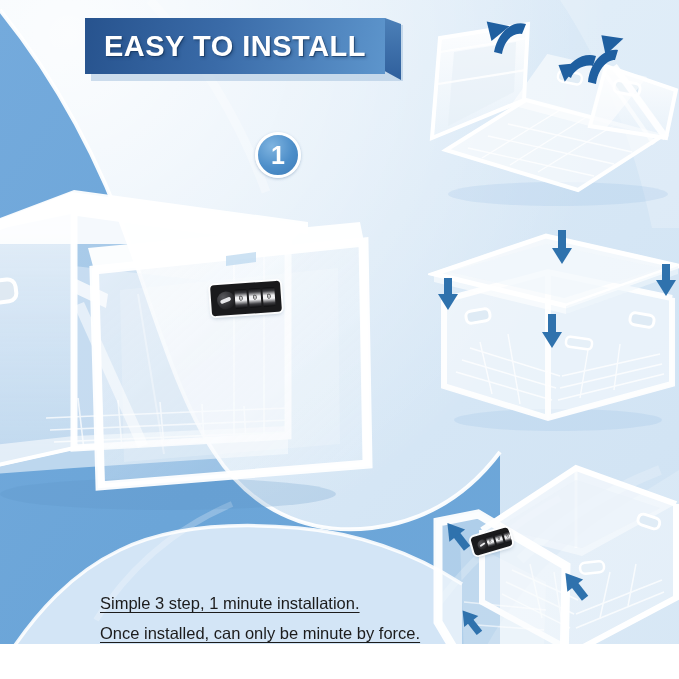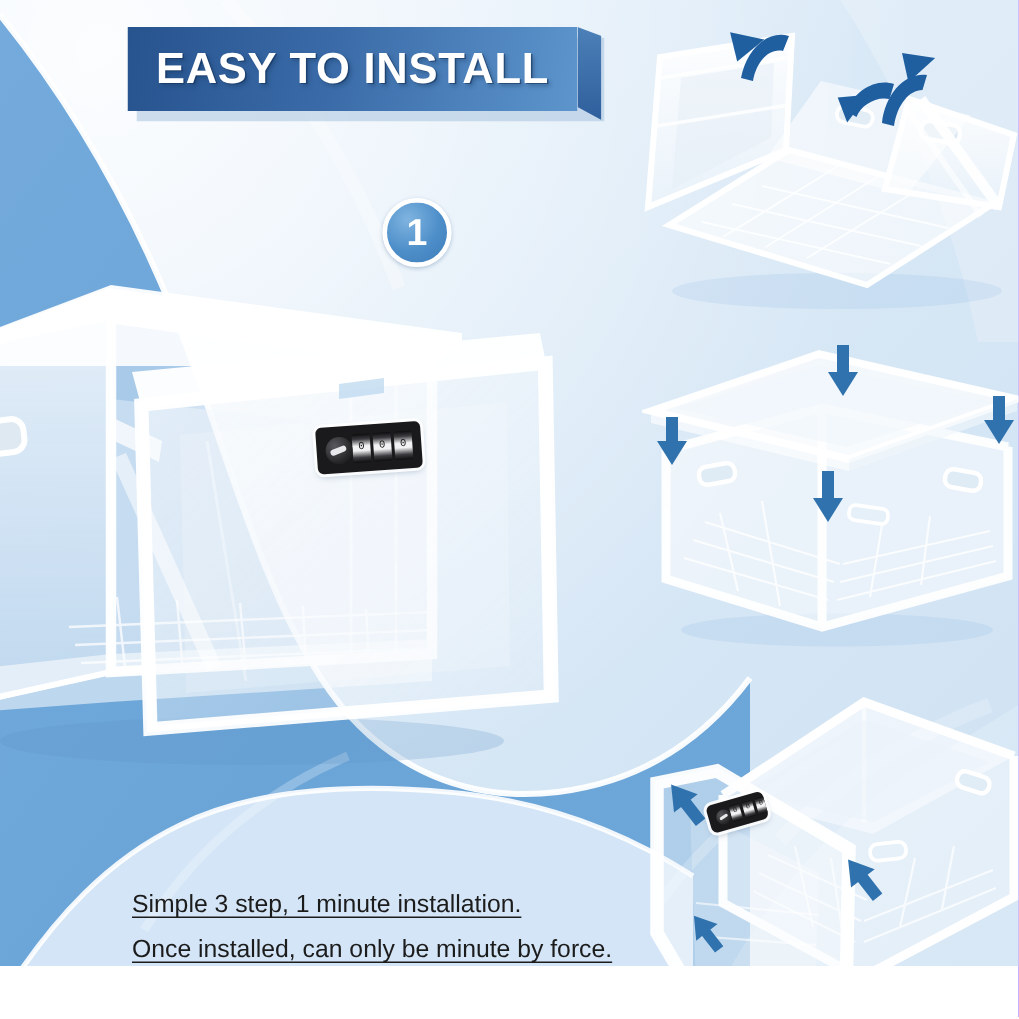--- a/index.html
+++ b/index.html
@@ -103,20 +103,21 @@
     top: 588px;
     width: 400px;
   }
   .caption-line {
     font-size: 16.5px;
     color: #1c1c1c;
     text-decoration: underline;
     text-underline-offset: 3px;
     line-height: 30px;
     white-space: nowrap;
+    margin-left: 12px;
   }
 
   
   .prod {
     position: absolute;
   }
   #main-box { left: -12px; top: 186px; width: 400px; height: 330px; }
   #step-a   { left: 418px; top: 8px;   width: 262px; height: 205px; }
   #step-b   { left: 428px; top: 222px; width: 252px; height: 214px; }
   #step-c   { left: 424px; top: 452px; width: 256px; height: 222px; }

